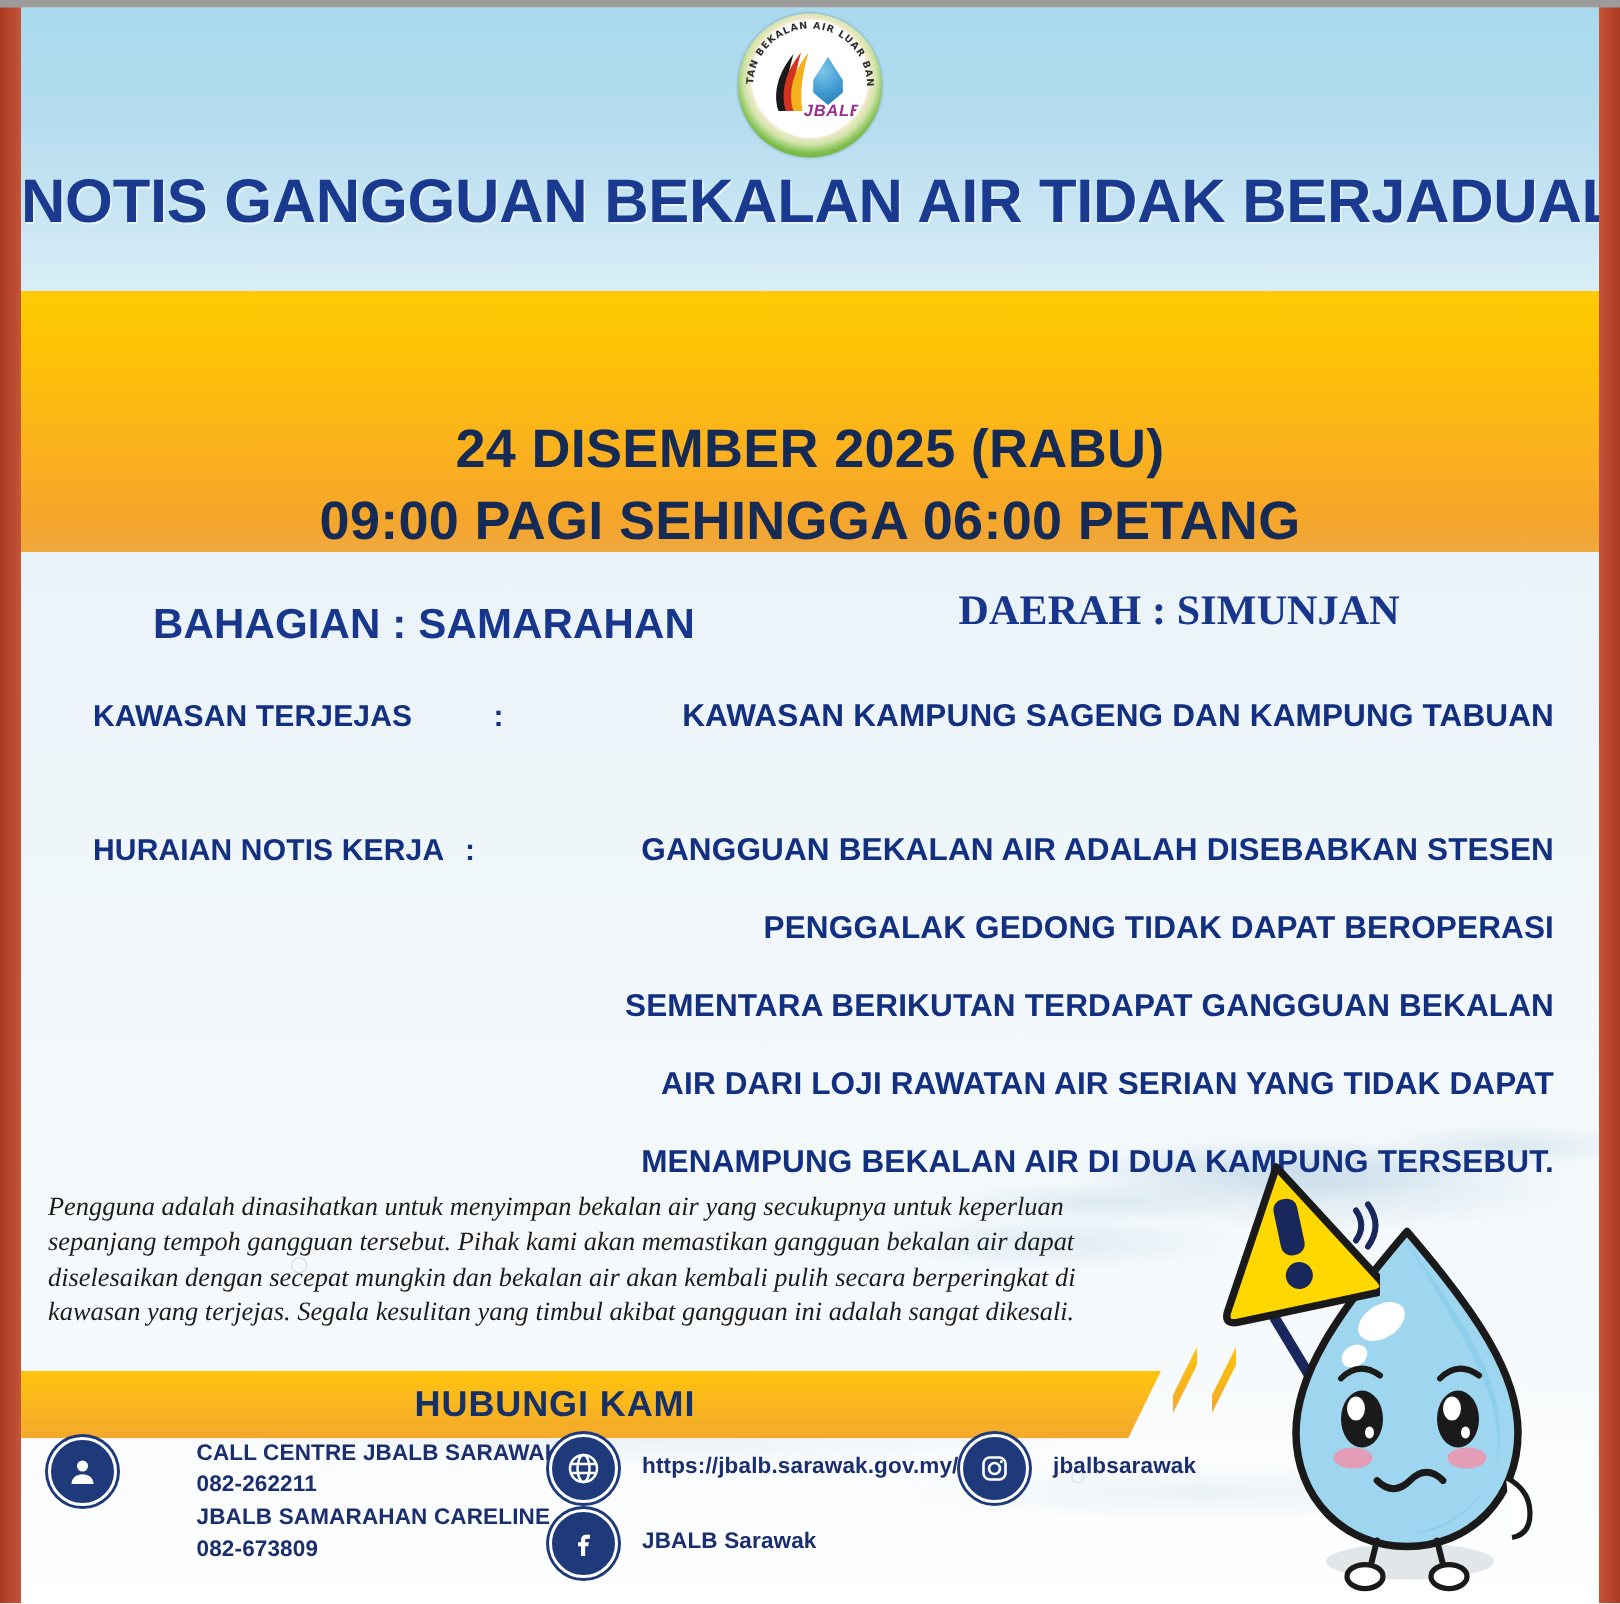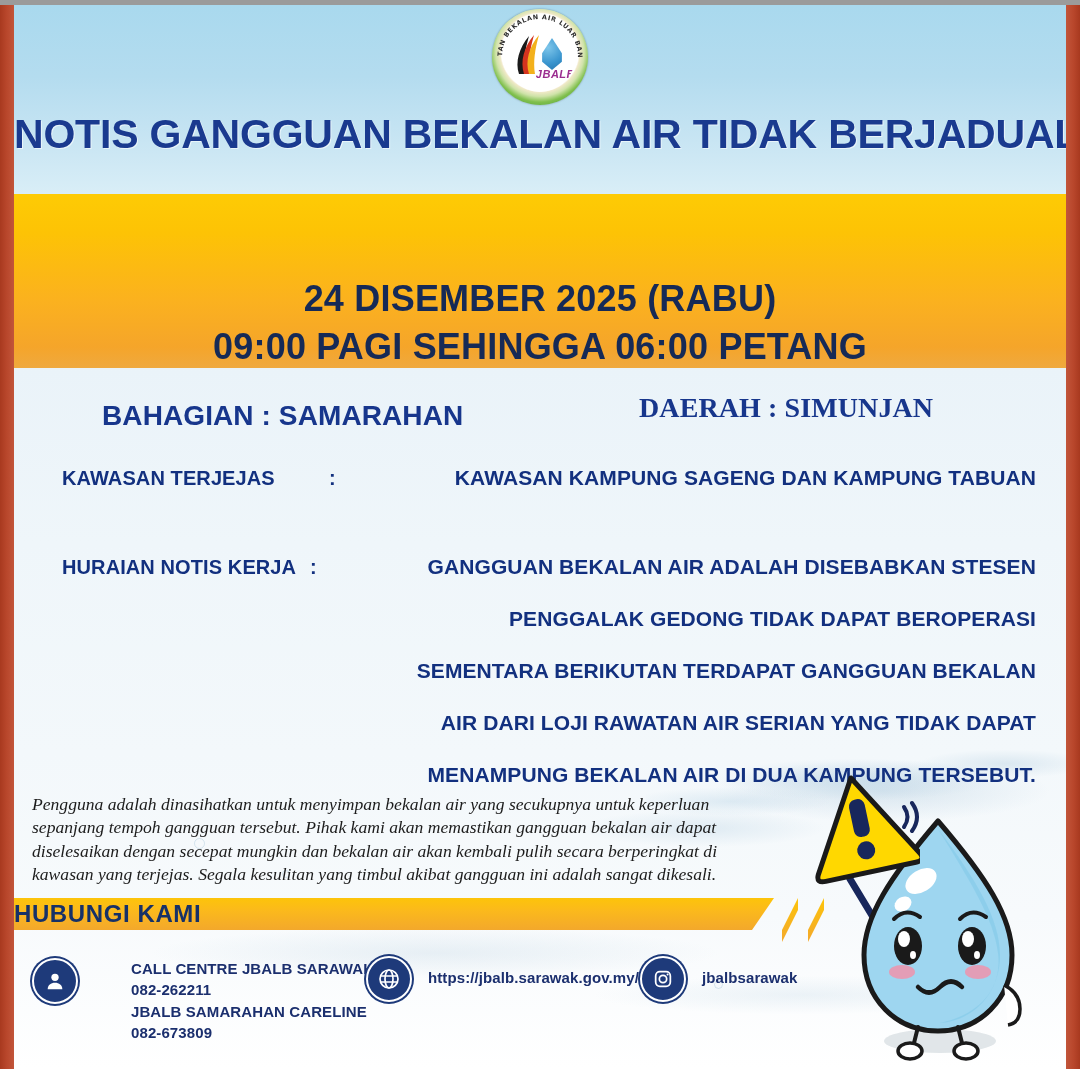--- a/index.html
+++ b/index.html
@@ -117,24 +117,24 @@
 
   .advisory{
     position:absolute;left:18px;top:425px;width:745px;
     font-family:"Liberation Serif", serif;
     font-style:italic;font-size:17.6px;line-height:1.33;color:#1c1c1c;
   }
 
   
   .hk-wrap{position:absolute;left:0;right:0;top:530px;height:44px;}
   .hk-bar{
-    position:absolute;left:0;top:0;height:32px;width:760px;
+    position:absolute;left:0;top:16px;height:45px;width:760px;
     background:linear-gradient(180deg,#fdc40a 0%,#fbb91c 40%,#f3a82c 100%);
     clip-path:polygon(0 0,100% 0,calc(100% - 22px) 100%,0 100%);
-    display:flex;align-items:center;justify-content:flex-start;
+    display:flex;align-items:center;justify-content:center;
   }
   .hk-txt{font-size:24px;font-weight:bold;color:#163168;letter-spacing:.6px;padding-right:48px;}
   .stripe{position:absolute;top:0;height:44px;width:16px;background:linear-gradient(180deg,#fdc40a 0%,#f3a82c 100%);
     clip-path:polygon(22px 0,100% 0,calc(100% - 22px) 100%,0 100%);}
   .st1{left:768px;}
   .st2{left:794px;}
 
   
   .contacts{position:absolute;left:0;right:0;top:586px;height:120px;}
   .cblock{position:absolute;display:flex;align-items:flex-start;}
@@ -308,20 +308,28 @@
         <div class="cicon">
           <svg width="24" height="24" viewBox="0 0 24 24" fill="none" stroke="#ffffff" stroke-width="1.7">
             <circle cx="12" cy="12" r="9"></circle>
               <ellipse cx="12" cy="12" rx="4" ry="9"></ellipse>
               <path d="M3 9h18M3 15h18"></path>
           </svg>
         </div>
         <div class="ctext single">https://jbalb.sarawak.gov.my/</div>
       </div>
 
+      <div class="cblock c-fb">
+        <div class="cicon">
+          <svg width="22" height="22" viewBox="0 0 24 24" fill="#ffffff">
+              <path d="M14.5 8.5h2.2V5.6h-2.6c-2.5 0-3.9 1.5-3.9 3.9v1.6H8v2.9h2.2V21h3V14h2.3l.4-2.9h-2.7V9.9c0-.9.3-1.4 1.3-1.4z"></path>
+            </svg>
+        </div>
+        <div class="ctext single">JBALB Sarawak</div>
+      </div>
 
       <div class="cblock c-ig">
         <div class="cicon">
           <svg width="22" height="22" viewBox="0 0 24 24" fill="none" stroke="#ffffff" stroke-width="1.9">
             <rect x="4" y="4" width="16" height="16" rx="4.6"></rect>
               <circle cx="12" cy="12" r="4"></circle>
               <circle cx="17" cy="7" r="1.1" fill="#ffffff" stroke="none"></circle>
           </svg>
         </div>
         <div class="ctext single">jbalbsarawak</div>

